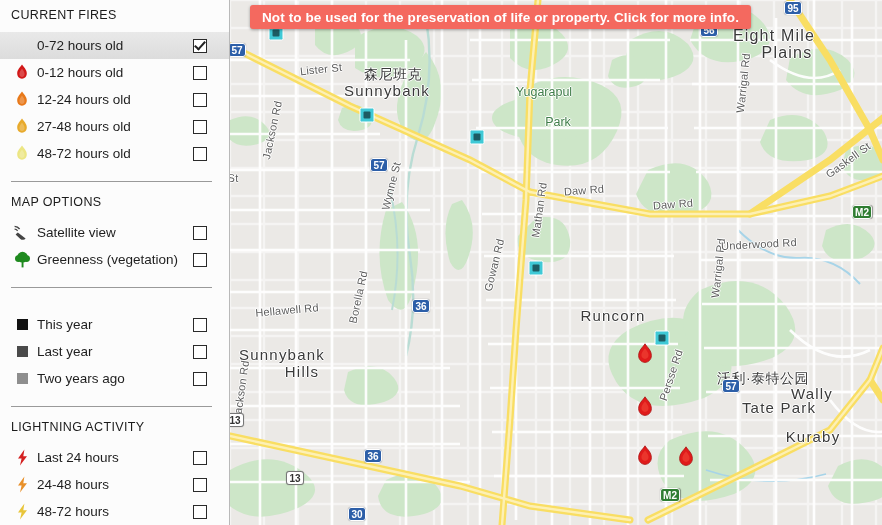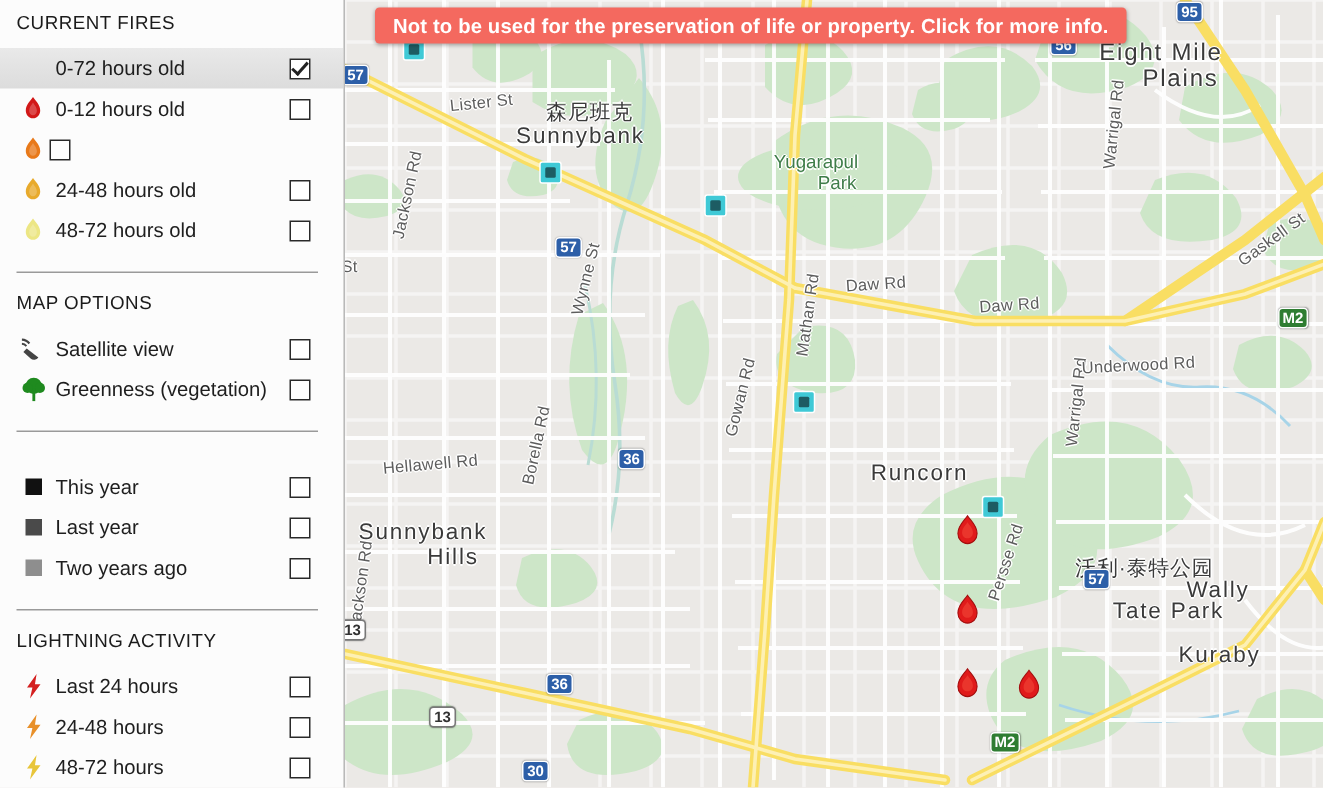--- a/index.html
+++ b/index.html
@@ -124,30 +124,31 @@
         <span class="lbl">0-12 hours old</span>
         <span class="cb"></span>
       </div>
       <div class="opt-row">
         <span class="ico">
           <svg width="14" height="18" viewBox="0 0 14 18">
             <path d="M7 0.6C5.2 3.4 2.2 5.6 2.2 9.6c0 3 2.1 5.2 4.8 5.2s4.8-2.2 4.8-5.2c0-4-3-6.2-4.8-9z" fill="#e8791a"></path>
             <path d="M7 4.4C6 6.2 4.4 7.6 4.4 9.9c0 1.8 1.2 3 2.6 3s2.6-1.2 2.6-3C9.6 7.6 8 6.2 7 4.4z" fill="#ffffff" opacity="0.22"></path>
           </svg>
         </span>
+        <span class="lbl">12-24 hours old</span>
         <span class="cb"></span>
       </div>
       <div class="opt-row">
         <span class="ico">
           <svg width="14" height="18" viewBox="0 0 14 18">
             <path d="M7 0.6C5.2 3.4 2.2 5.6 2.2 9.6c0 3 2.1 5.2 4.8 5.2s4.8-2.2 4.8-5.2c0-4-3-6.2-4.8-9z" fill="#e8aa2c"></path>
             <path d="M7 4.4C6 6.2 4.4 7.6 4.4 9.9c0 1.8 1.2 3 2.6 3s2.6-1.2 2.6-3C9.6 7.6 8 6.2 7 4.4z" fill="#ffffff" opacity="0.22"></path>
           </svg>
         </span>
-        <span class="lbl">24-48 hours old</span>
+        <span class="lbl">27-48 hours old</span>
         <span class="cb"></span>
       </div>
       <div class="opt-row">
         <span class="ico">
           <svg width="14" height="18" viewBox="0 0 14 18">
             <path d="M7 0.6C5.2 3.4 2.2 5.6 2.2 9.6c0 3 2.1 5.2 4.8 5.2s4.8-2.2 4.8-5.2c0-4-3-6.2-4.8-9z" fill="#ece684"></path>
             <path d="M7 4.4C6 6.2 4.4 7.6 4.4 9.9c0 1.8 1.2 3 2.6 3s2.6-1.2 2.6-3C9.6 7.6 8 6.2 7 4.4z" fill="#ffffff" opacity="0.22"></path>
           </svg>
         </span>
         <span class="lbl">48-72 hours old</span>
@@ -322,21 +323,21 @@
         <div class="mlbl place" style="left:157px;top:91px;transform:translate(-50%,-50%);">Sunnybank</div>
         <div class="mlbl place big" style="left:544px;top:36px;transform:translate(-50%,-50%);">Eight Mile</div>
         <div class="mlbl place big" style="left:557px;top:53px;transform:translate(-50%,-50%);">Plains</div>
         <div class="mlbl place" style="left:369px;top:316px;transform:translate(-50%,-50%);margin-left:14px;">Runcorn</div>
         <div class="mlbl place" style="left:52px;top:355px;transform:translate(-50%,-50%);">Sunnybank</div>
         <div class="mlbl place" style="left:72px;top:372px;transform:translate(-50%,-50%);">Hills</div>
         <div class="mlbl place" style="left:583px;top:437px;transform:translate(-50%,-50%);">Kuraby</div>
         <div class="mlbl place cjk" style="left:533px;top:378px;transform:translate(-50%,-50%);">沃利·泰特公园</div>
         <div class="mlbl place" style="left:561px;top:394px;transform:translate(-50%,-50%);margin-left:21px;">Wally</div>
         <div class="mlbl place" style="left:549px;top:408px;transform:translate(-50%,-50%);">Tate Park</div>
-        <div class="mlbl parklbl" style="left:314px;top:108px;transform:translate(-50%,-50%);text-align:center;">Yugarapul</div>
+        <div class="mlbl parklbl" style="left:314px;top:92px;transform:translate(-50%,-50%);text-align:center;">Yugarapul</div>
         <div class="mlbl parklbl" style="left:328px;top:122px;transform:translate(-50%,-50%);">Park</div>
         <div class="mlbl road" style="left:91px;top:69px;transform:translate(-50%,-50%) rotate(-6deg);">Lister St</div>
         <div class="mlbl road" style="left:42px;top:130px;transform:translate(-50%,-50%) rotate(-78deg);">Jackson Rd</div>
         <div class="mlbl road" style="left:3px;top:178px;transform:translate(-50%,-50%) rotate(0deg);">St</div>
         <div class="mlbl road" style="left:161px;top:186px;transform:translate(-50%,-50%) rotate(-76deg);">Wynne St</div>
         <div class="mlbl road" style="left:354px;top:190px;transform:translate(-50%,-50%) rotate(-4deg);">Daw Rd</div>
         <div class="mlbl road" style="left:443px;top:204px;transform:translate(-50%,-50%) rotate(-4deg);">Daw Rd</div>
         <div class="mlbl road" style="left:513px;top:83px;transform:translate(-50%,-50%) rotate(-84deg);">Warrigal Rd</div>
         <div class="mlbl road" style="left:488px;top:268px;transform:translate(-50%,-50%) rotate(-84deg);">Warrigal Rd</div>
         <div class="mlbl road" style="left:618px;top:160px;transform:translate(-50%,-50%) rotate(-36deg);">Gaskell St</div>

